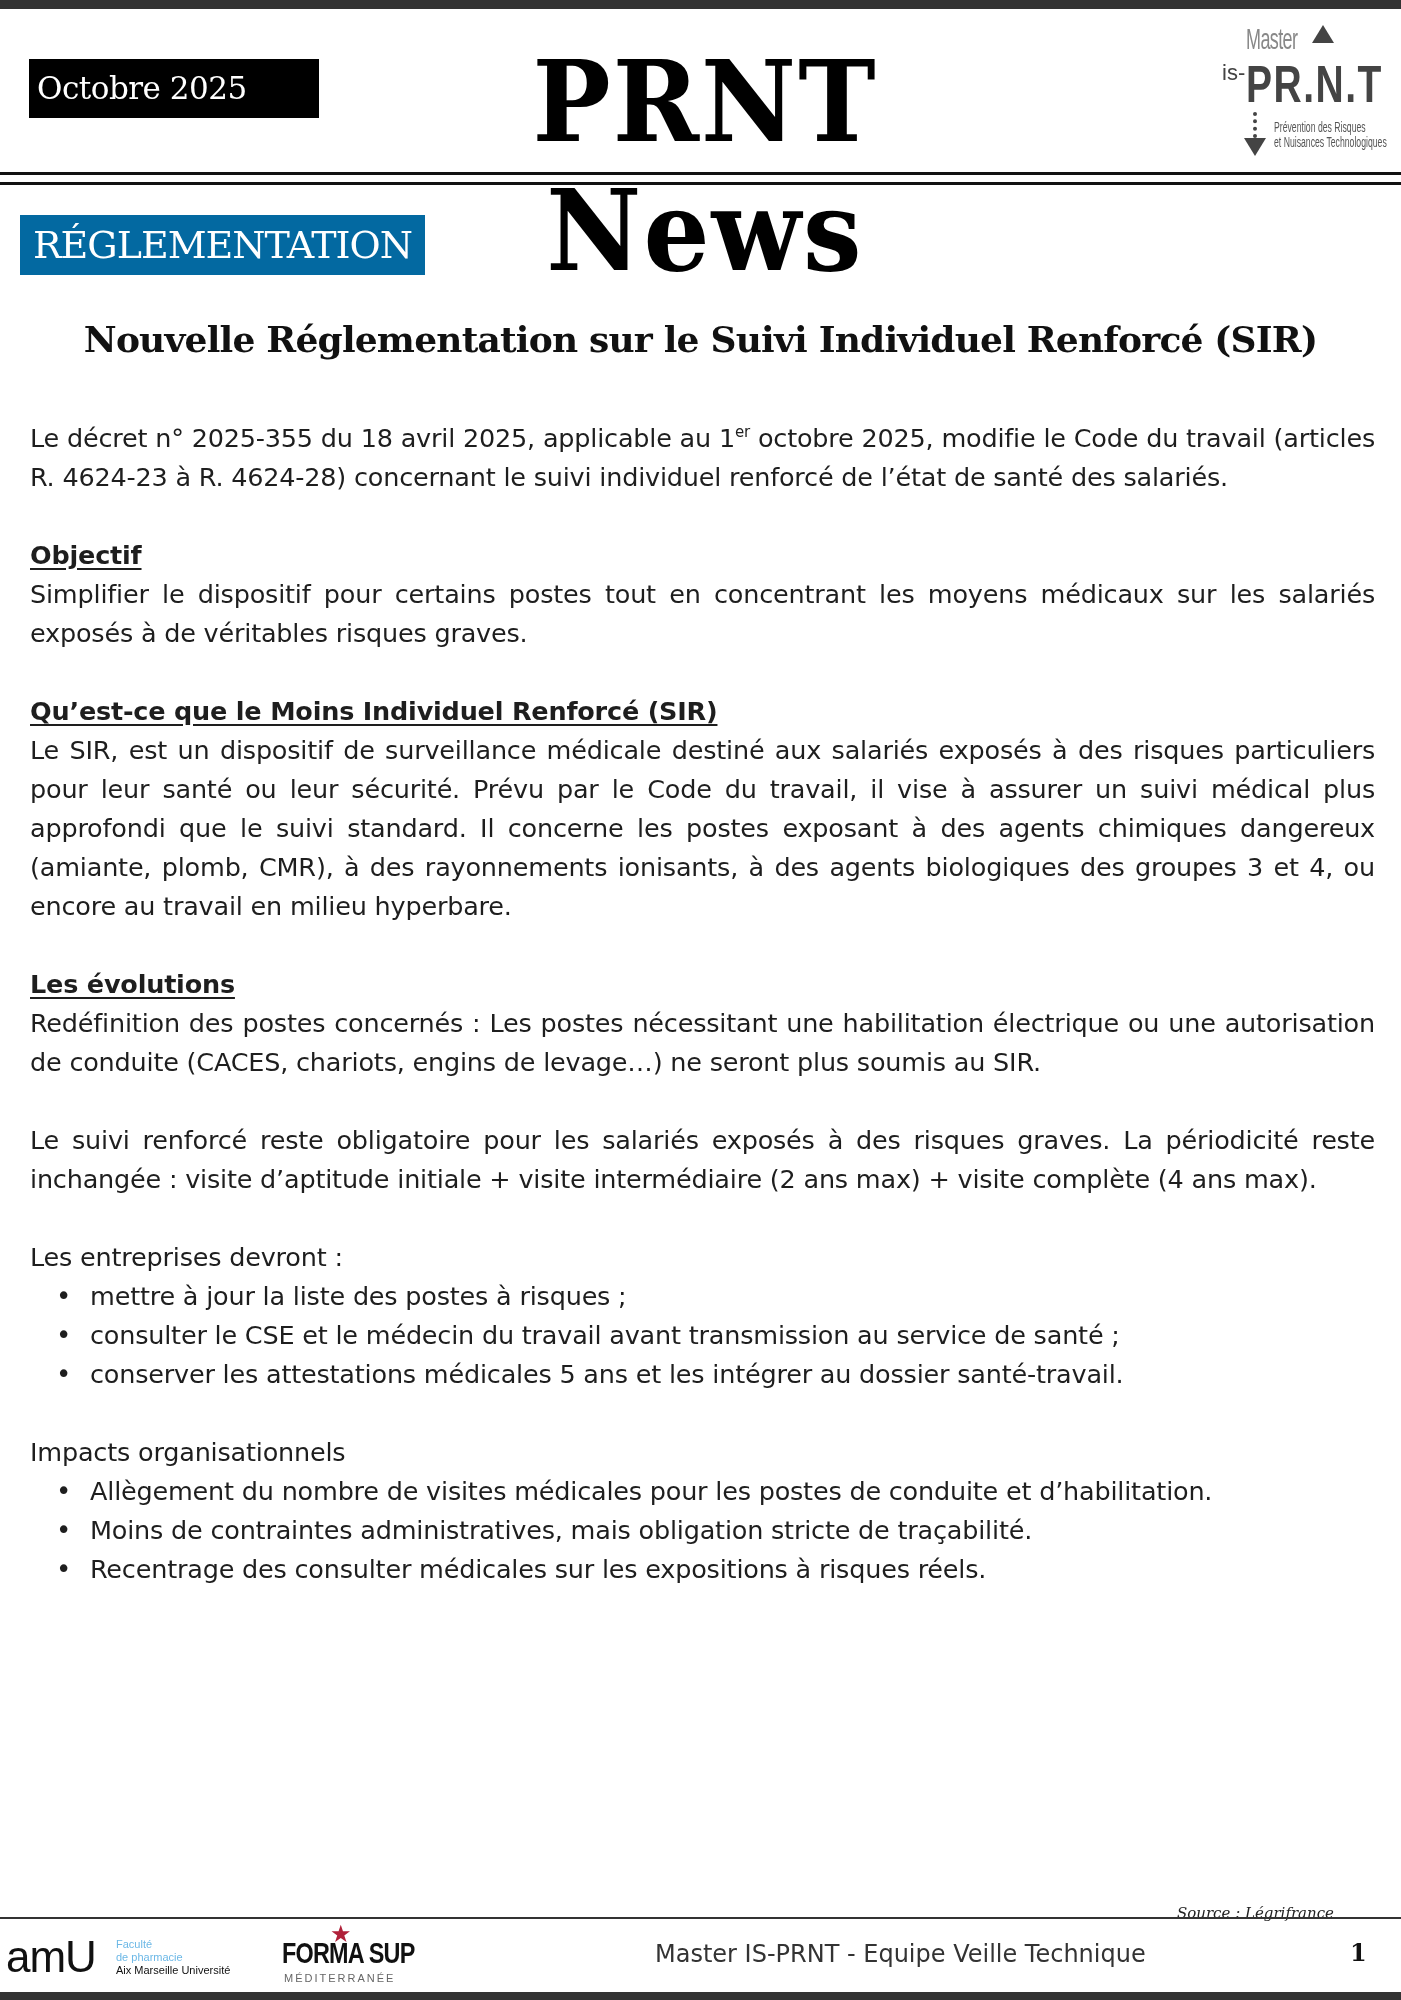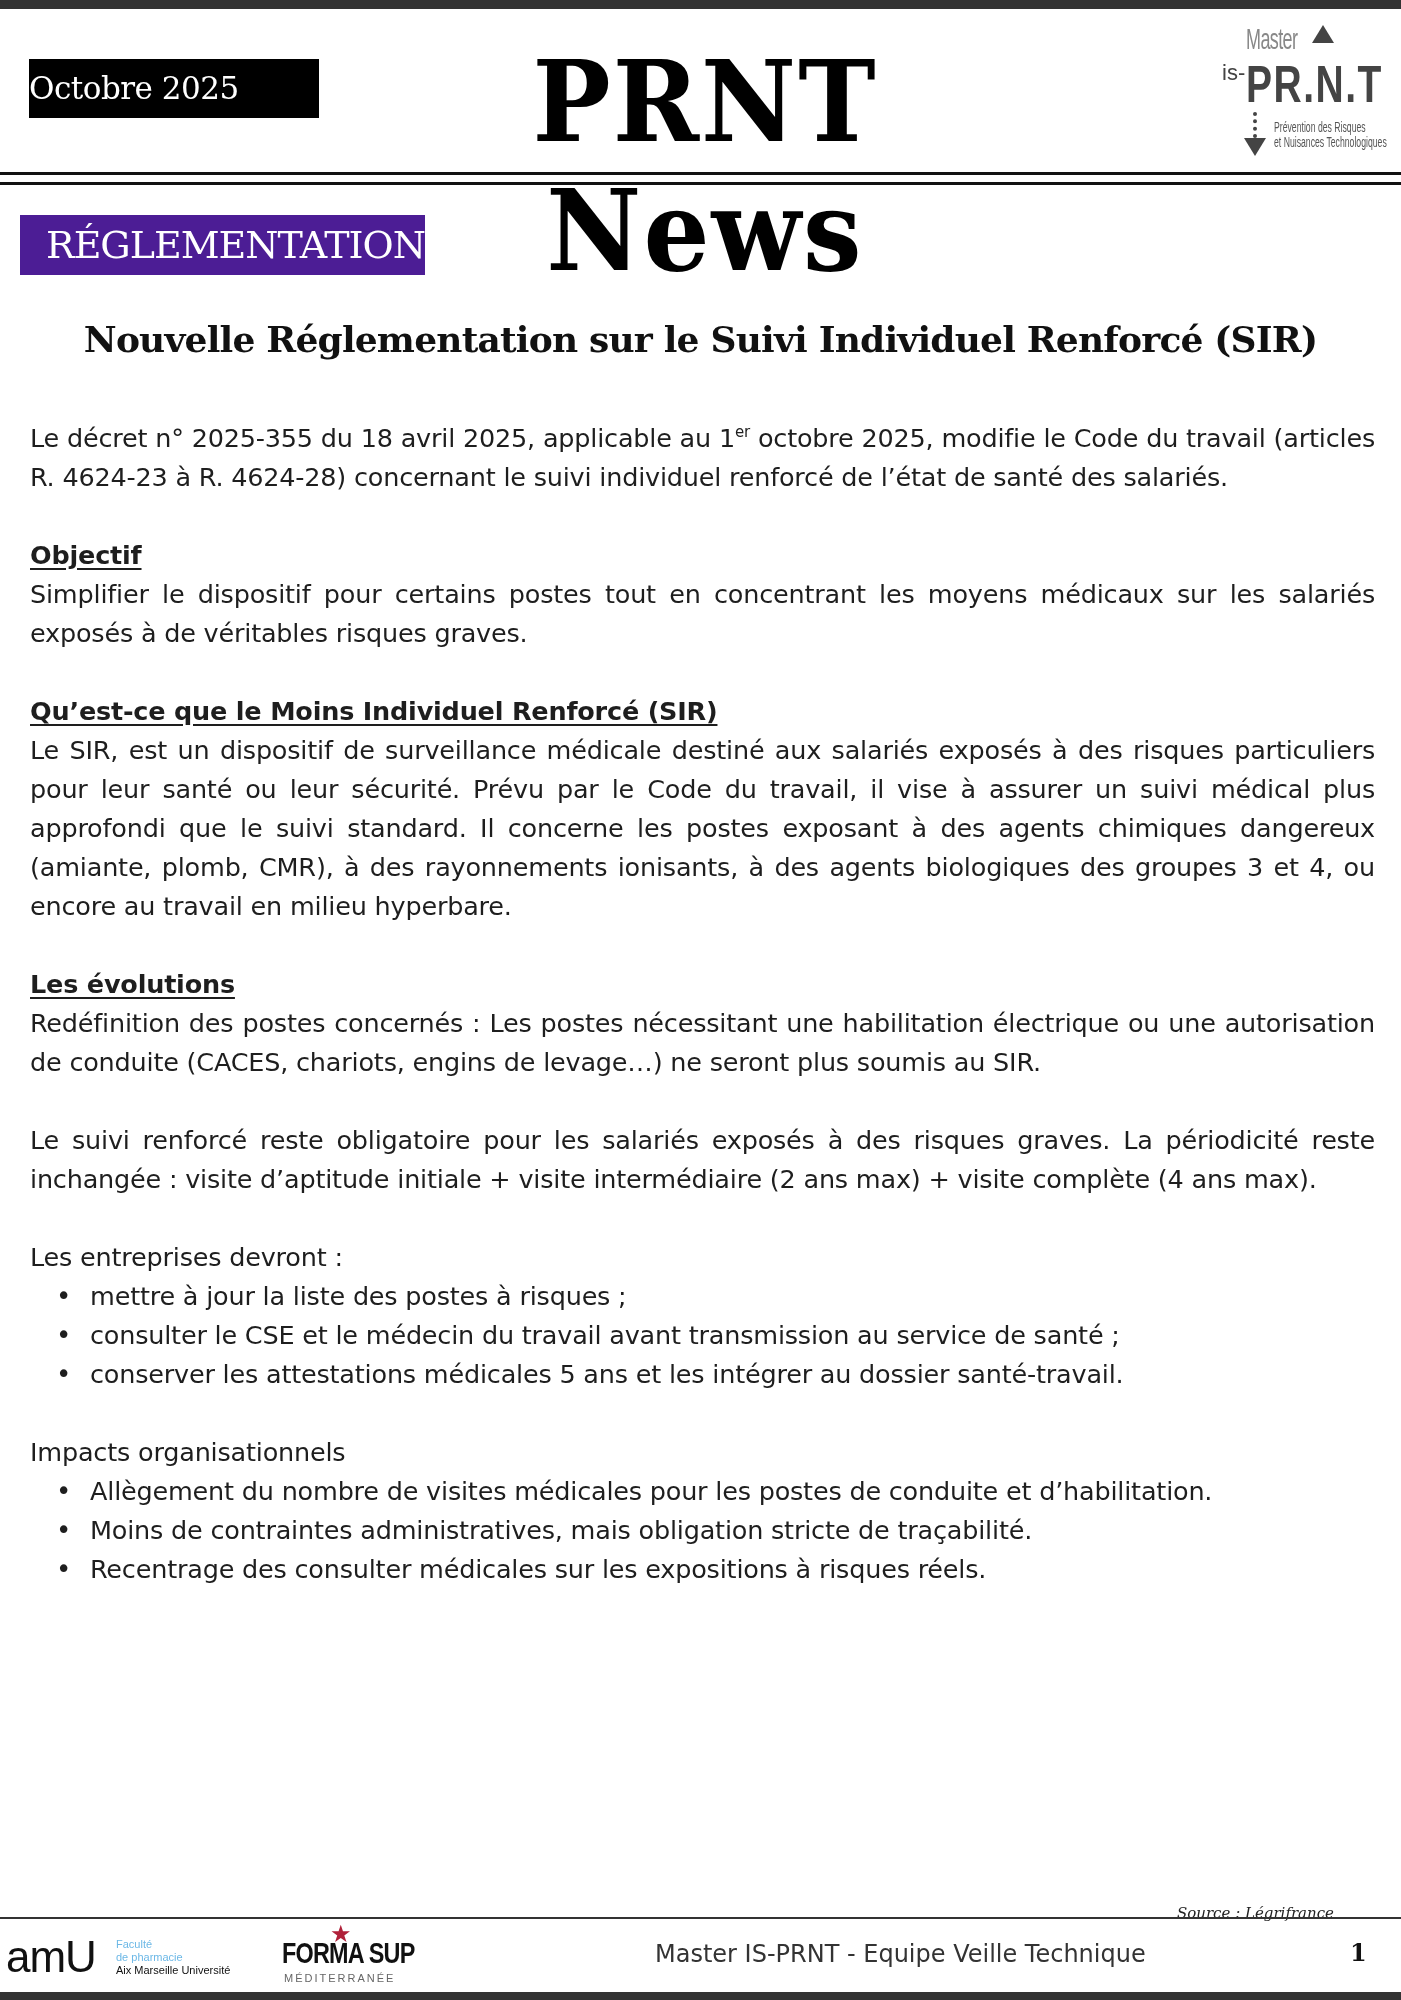--- a/index.html
+++ b/index.html
@@ -8,21 +8,21 @@
     overflow: hidden; font-family: "DejaVu Sans", sans-serif; color: #1a1a1a;
   }
   .topbar { position: absolute; left: 0; top: 0; width: 1401px; height: 9px; background: #333333; }
   .botbar { position: absolute; left: 0; top: 1992px; width: 1401px; height: 8px; background: #333333; }
 
   
   .date-badge {
     position: absolute; left: 29px; top: 59px; width: 290px; height: 59px;
     background: #000; color: #fff;
     font-family: "DejaVu Serif", serif; font-size: 31px; line-height: 59px;
-    box-sizing: border-box; letter-spacing: -0.5px;
+    padding-left: 8px; box-sizing: border-box; letter-spacing: -0.5px;
   }
   .masthead {
     position: absolute; left: 420px; top: 42px; width: 570px; height: 120px;
     font-family: "DejaVu Serif", serif; font-weight: bold; font-size: 104px;
     line-height: 120px; text-align: center; letter-spacing: 2px; color: #000;
     transform: scaleY(1.08);
   }
   .logo {
     position: absolute; left: 1218px; top: 20px; width: 180px; height: 142px;
     color: #555;
@@ -34,23 +34,23 @@
   .logo .dots { position: absolute; left: 35px; top: 92px; width: 4px; height: 26px; border-left: 4px dotted #444; }
   .logo .tri-down { position: absolute; left: 26px; top: 118px; width: 0; height: 0; border-left: 11px solid transparent; border-right: 11px solid transparent; border-top: 18px solid #444; }
   .logo .sub { position: absolute; left: 56px; top: 100px; font-family: "Liberation Sans", sans-serif; font-size: 14px; line-height: 15px; color: #555; transform: scaleX(0.62); transform-origin: left; white-space: nowrap; }
 
   .rule1 { position: absolute; left: 0; top: 172px; width: 1401px; height: 3px; background: #111; }
   .rule2 { position: absolute; left: 0; top: 182px; width: 1401px; height: 3px; background: #111; }
 
   
   .tag {
     position: absolute; left: 20px; top: 215px; width: 405px; height: 60px;
-    background: #4c1d95; color: #fff;
+    background: #0369a1; color: #fff;
     font-family: "DejaVu Serif", serif; font-size: 38px; line-height: 60px;
-    text-align: right; letter-spacing: -1px;
+    text-align: center; letter-spacing: -1px;
   }
 
   .title {
     position: absolute; left: 0; top: 318px; width: 1401px; text-align: center;
     font-family: "DejaVu Serif", serif; font-weight: bold; font-size: 36px;
     color: #111; letter-spacing: -0.8px;
   }
 
   
   .content {

